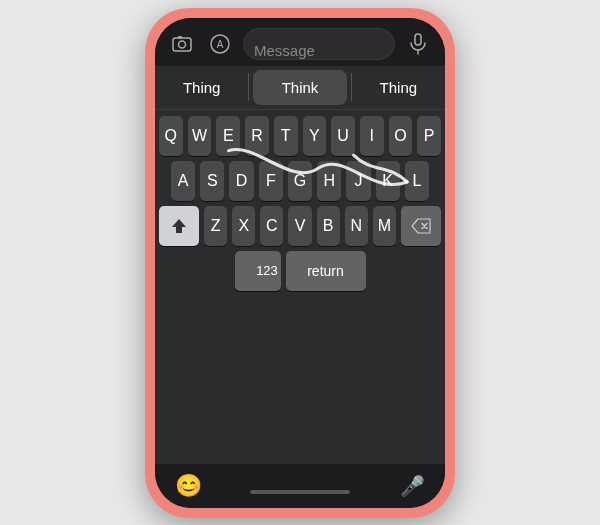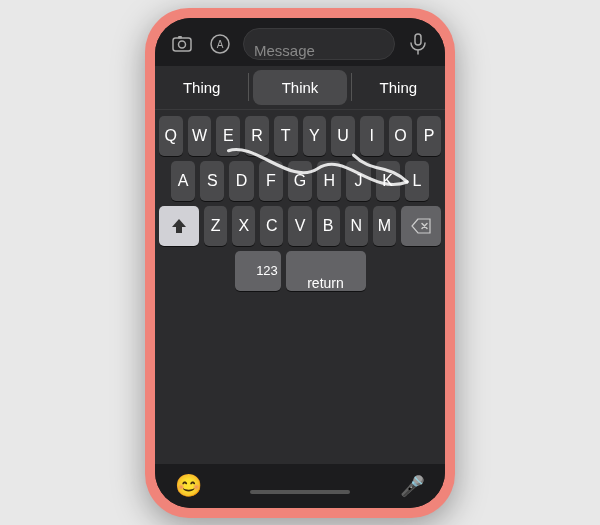--- a/index.html
+++ b/index.html
@@ -182,21 +182,20 @@
       flex: 1;
       font-size: 15px;
       max-width: none;
     }
 
     .key.return {
       background: #636366;
       flex: none;
       width: 80px;
       font-size: 14px;
-      align-items: flex-end;
     }
 
     
     .swipe-gesture {
       position: absolute;
       top: 18px;
       left: 20px;
       right: 20px;
       height: 90px;
       pointer-events: none;

